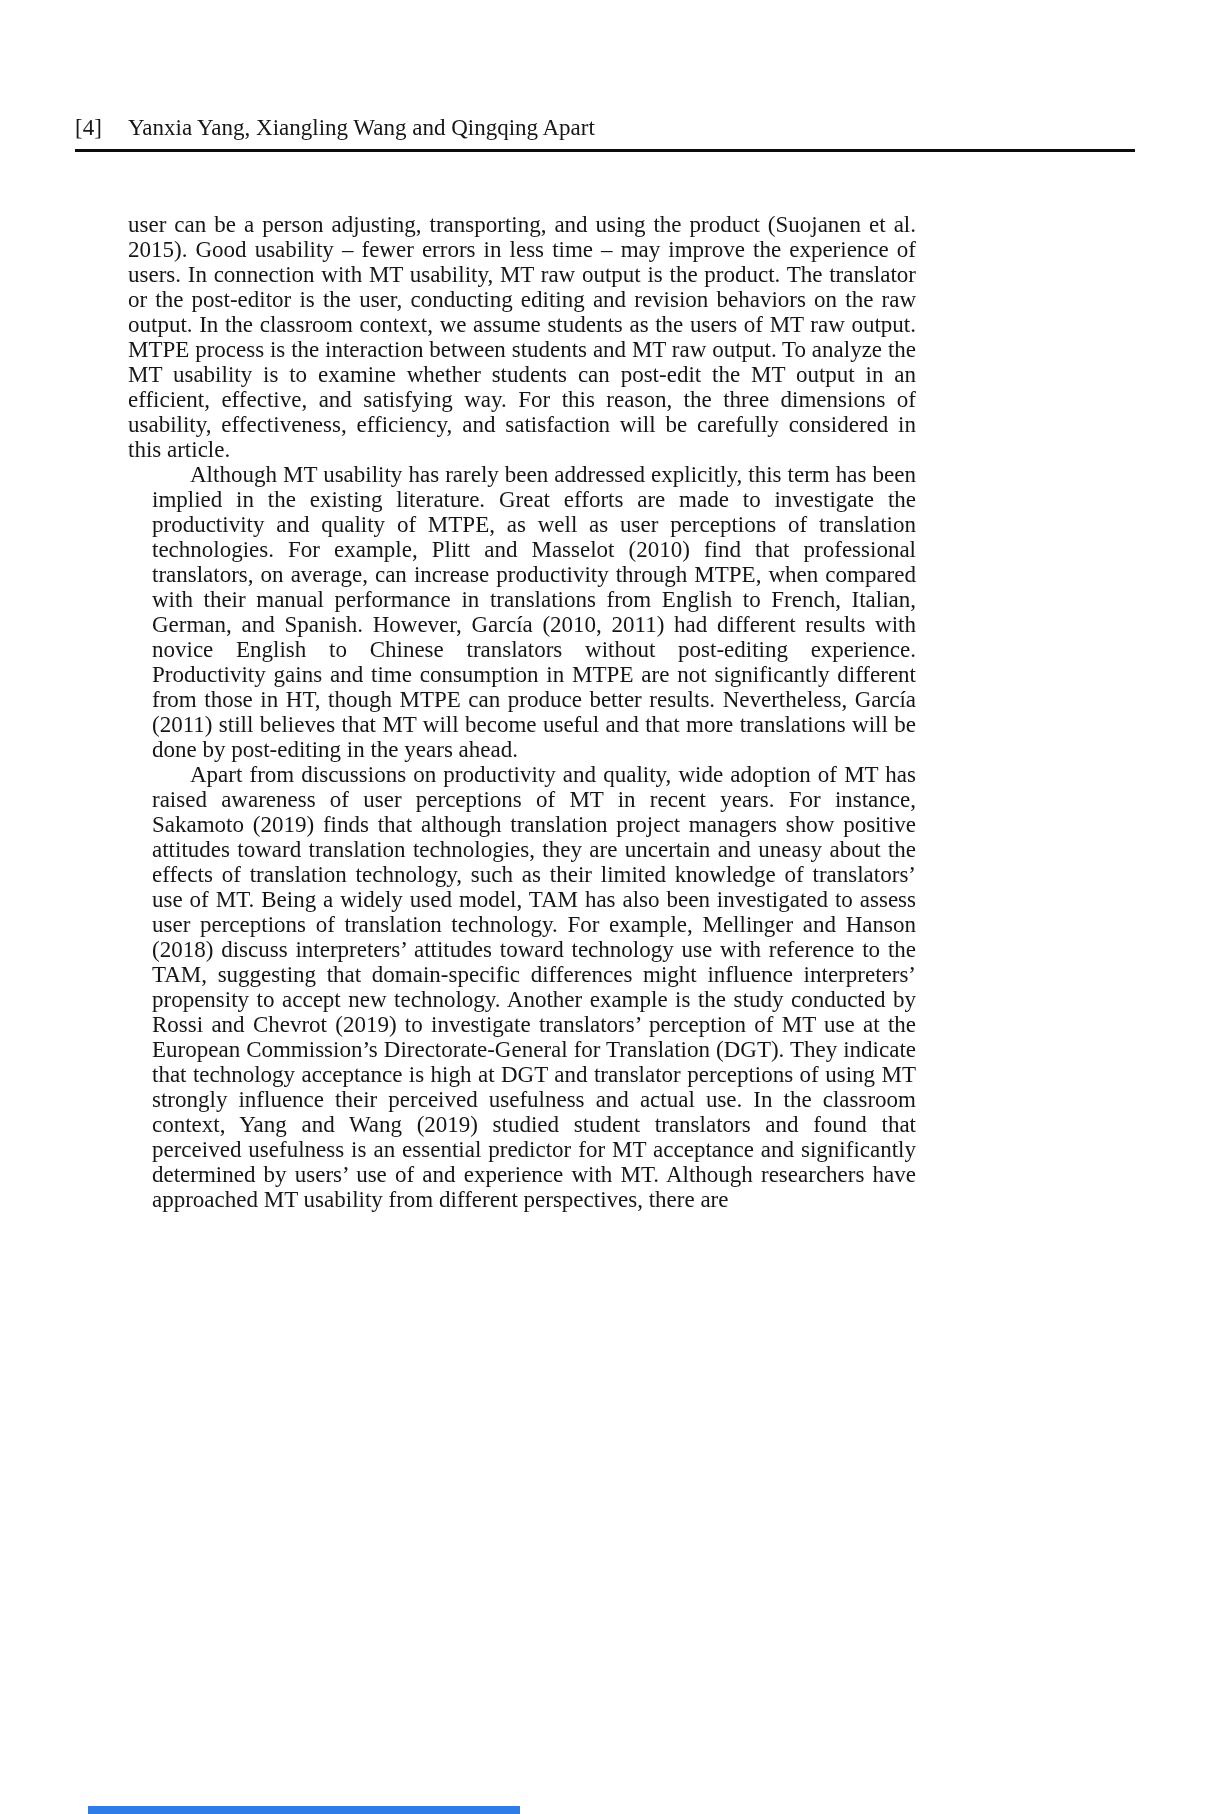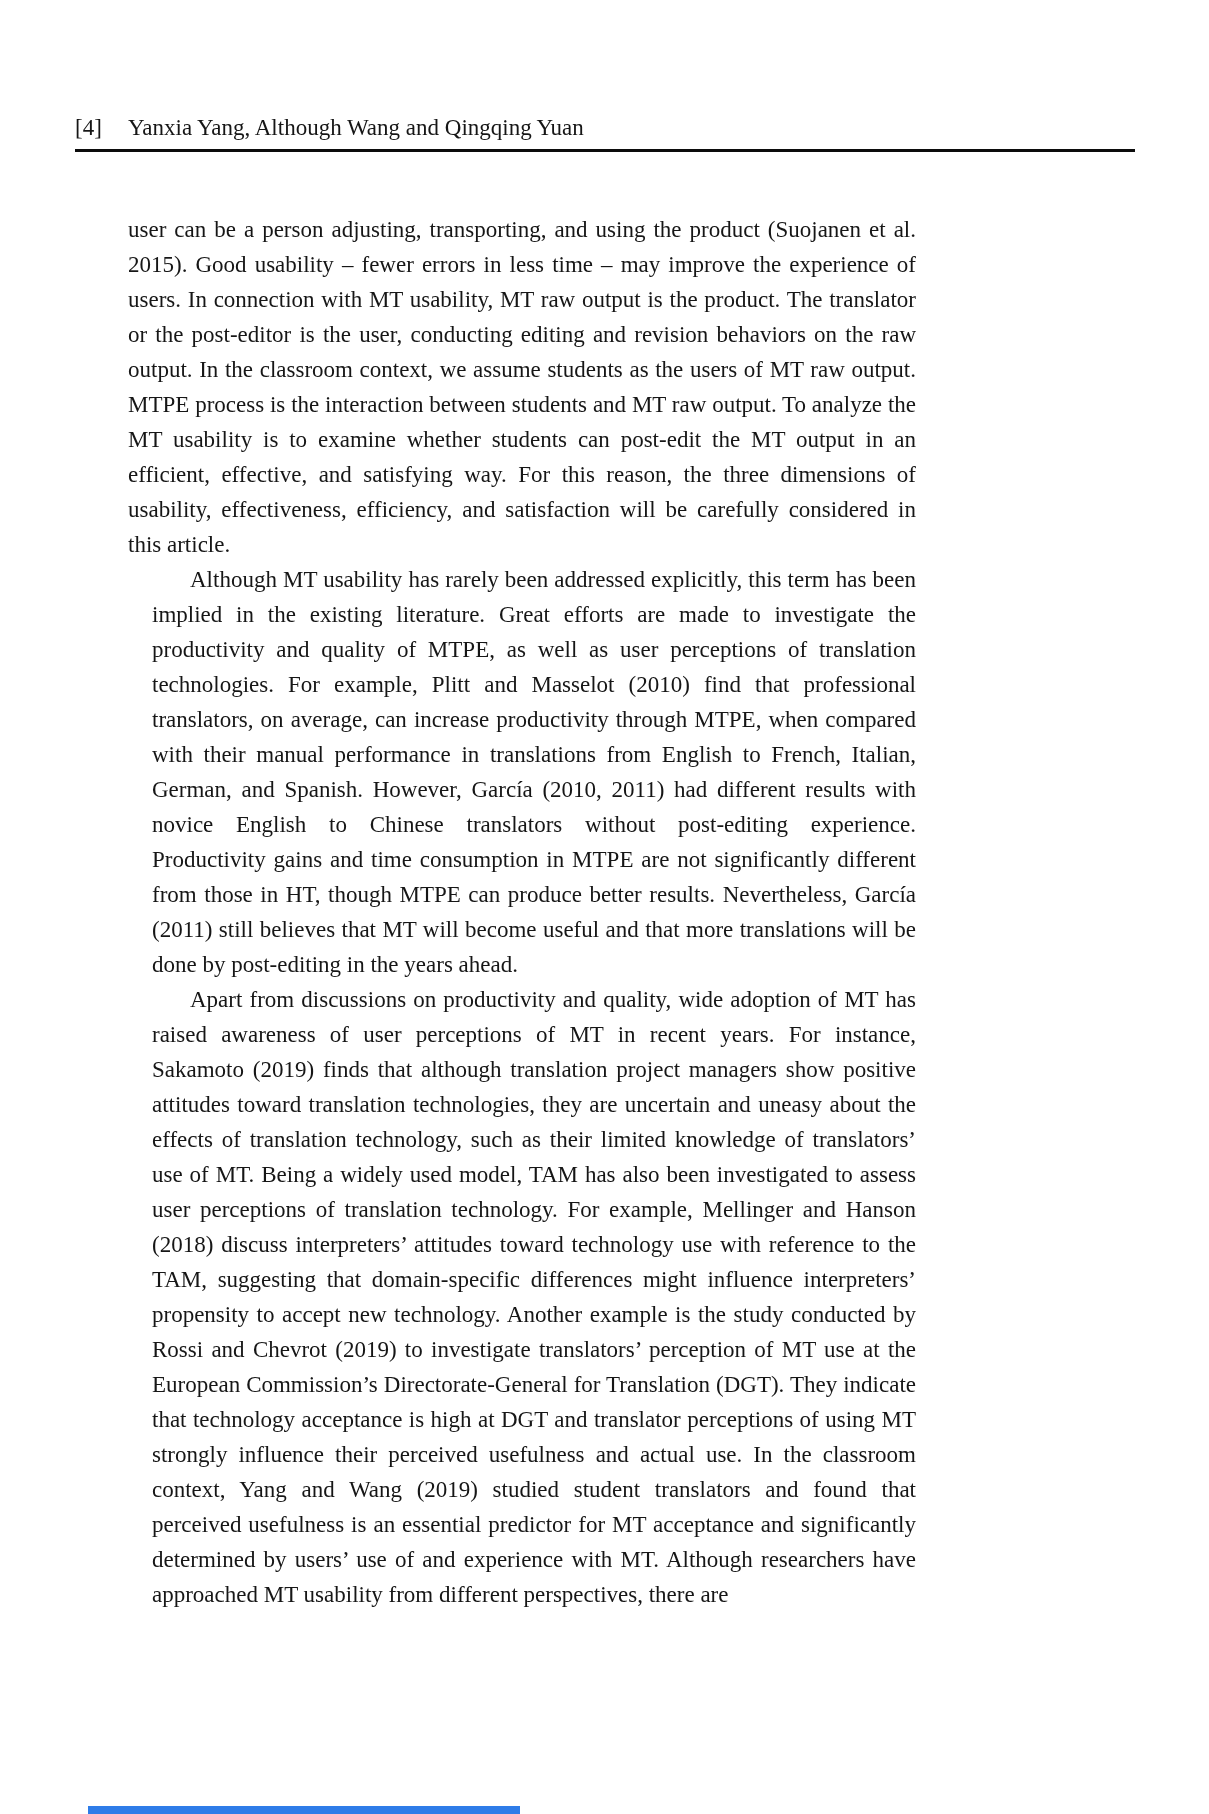--- a/index.html
+++ b/index.html
@@ -43,21 +43,21 @@
     width: 1060px;
     height: 3px;
     background: #0c0c0c;
   }
   .body-text {
     position: absolute;
     left: 128px;
     top: 212px;
     width: 788px;
     font-size: 23px;
-    line-height: 35px;
+    line-height: 25px;
     text-align: justify;
     hyphens: auto;
     -webkit-hyphens: auto;
   }
   .para {
     margin: 0;
     padding: 0;
   }
   .para.indent {
     text-indent: 38px;
@@ -72,21 +72,21 @@
     background: #2e7ce8;
   }
 </style>
 </head>
 <body>
 
 <div class="page">
 
   <header class="running-head">
     <span class="pagenum">[4]</span>
-    <span class="running-title">Yanxia Yang, Although Wang and Qingqing Yuan</span>
+    <span class="running-title">Yanxia Yang, Xiangling Wang and Qingqing Apart</span>
   </header>
 
   <div class="head-rule"></div>
 
   <main class="body-text">
     <p class="para">user can be a person adjusting, transporting, and using the product (Suojanen et al. 2015). Good usability – fewer errors in less time – may improve the experience of users. In connection with MT usability, MT raw output is the product. The translator or the post-editor is the user, conducting editing and revision behaviors on the raw output. In the classroom context, we assume students as the users of MT raw output. MTPE process is the interaction between students and MT raw output. To analyze the MT usability is to examine whether students can post-edit the MT output in an efficient, effective, and satisfying way. For this reason, the three dimensions of usability, effectiveness, efficiency, and satisfaction will be carefully considered in this article.</p>
     <p class="para indent">Although MT usability has rarely been addressed explicitly, this term has been implied in the existing literature. Great efforts are made to investigate the productivity and quality of MTPE, as well as user perceptions of translation technologies. For example, Plitt and Masselot (2010) find that professional translators, on average, can increase productivity through MTPE, when compared with their manual performance in translations from English to French, Italian, German, and Spanish. However, García (2010, 2011) had different results with novice English to Chinese translators without post-editing experience. Productivity gains and time consumption in MTPE are not significantly different from those in HT, though MTPE can produce better results. Nevertheless, García (2011) still believes that MT will become useful and that more translations will be done by post-editing in the years ahead.</p>
     <p class="para indent">Apart from discussions on productivity and quality, wide adoption of MT has raised awareness of user perceptions of MT in recent years. For instance, Sakamoto (2019) finds that although translation project managers show positive attitudes toward translation technologies, they are uncertain and uneasy about the effects of translation technology, such as their limited knowledge of translators’ use of MT. Being a widely used model, TAM has also been investigated to assess user perceptions of translation technology. For example, Mellinger and Hanson (2018) discuss interpreters’ attitudes toward technology use with reference to the TAM, suggesting that domain-specific differences might influence interpreters’ propensity to accept new technology. Another example is the study conducted by Rossi and Chevrot (2019) to investigate translators’ perception of MT use at the European Commission’s Directorate-General for Translation (DGT). They indicate that technology acceptance is high at DGT and translator perceptions of using MT strongly influence their perceived usefulness and actual use. In the classroom context, Yang and Wang (2019) studied student translators and found that perceived usefulness is an essential predictor for MT acceptance and significantly determined by users’ use of and experience with MT. Although researchers have approached MT usability from different perspectives, there are</p>
   </main>
 

